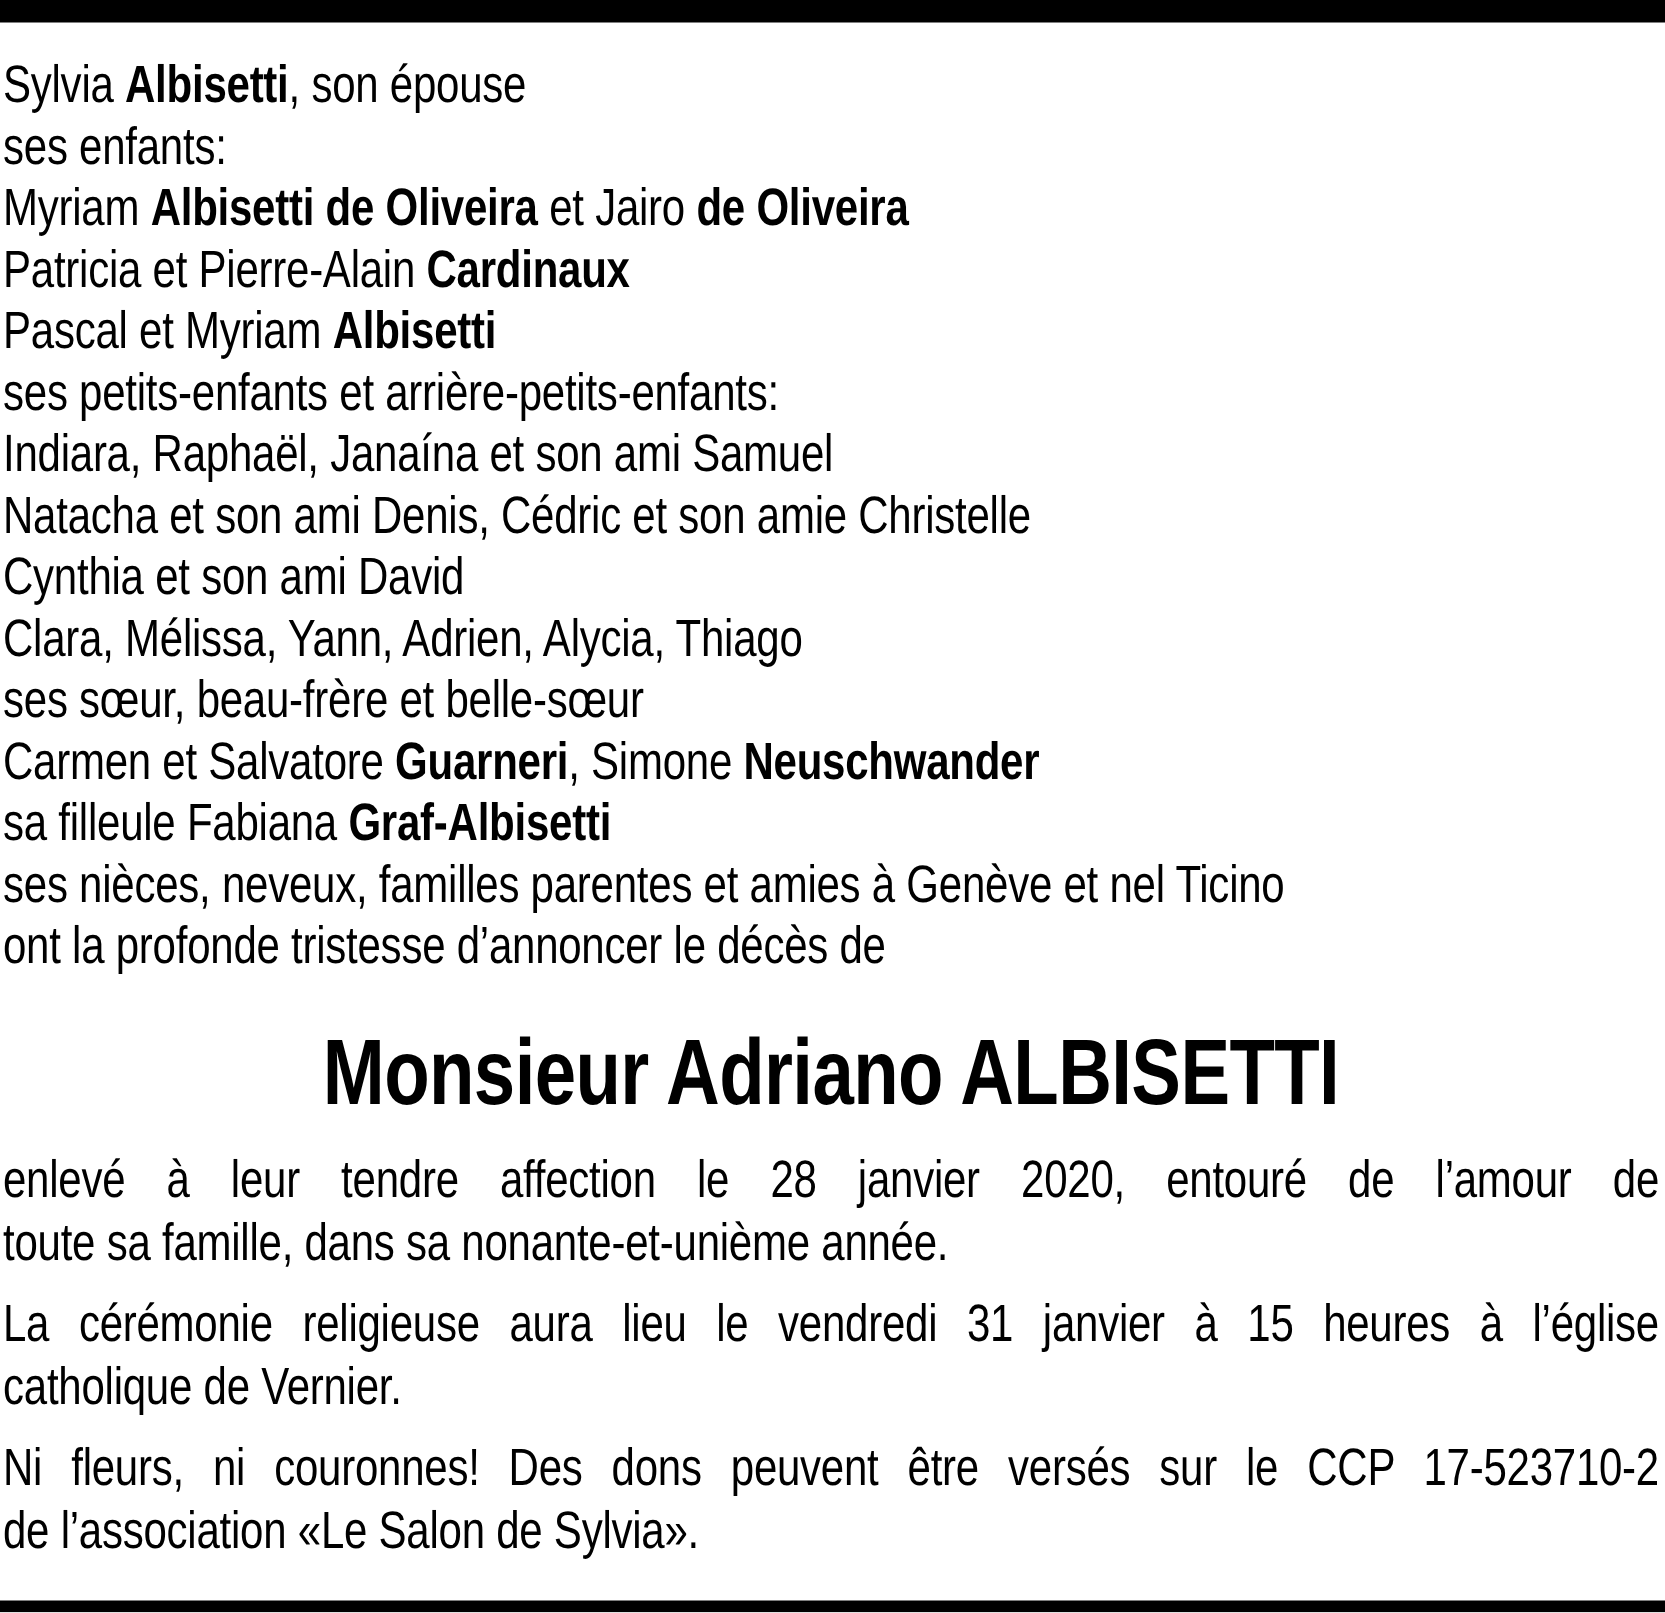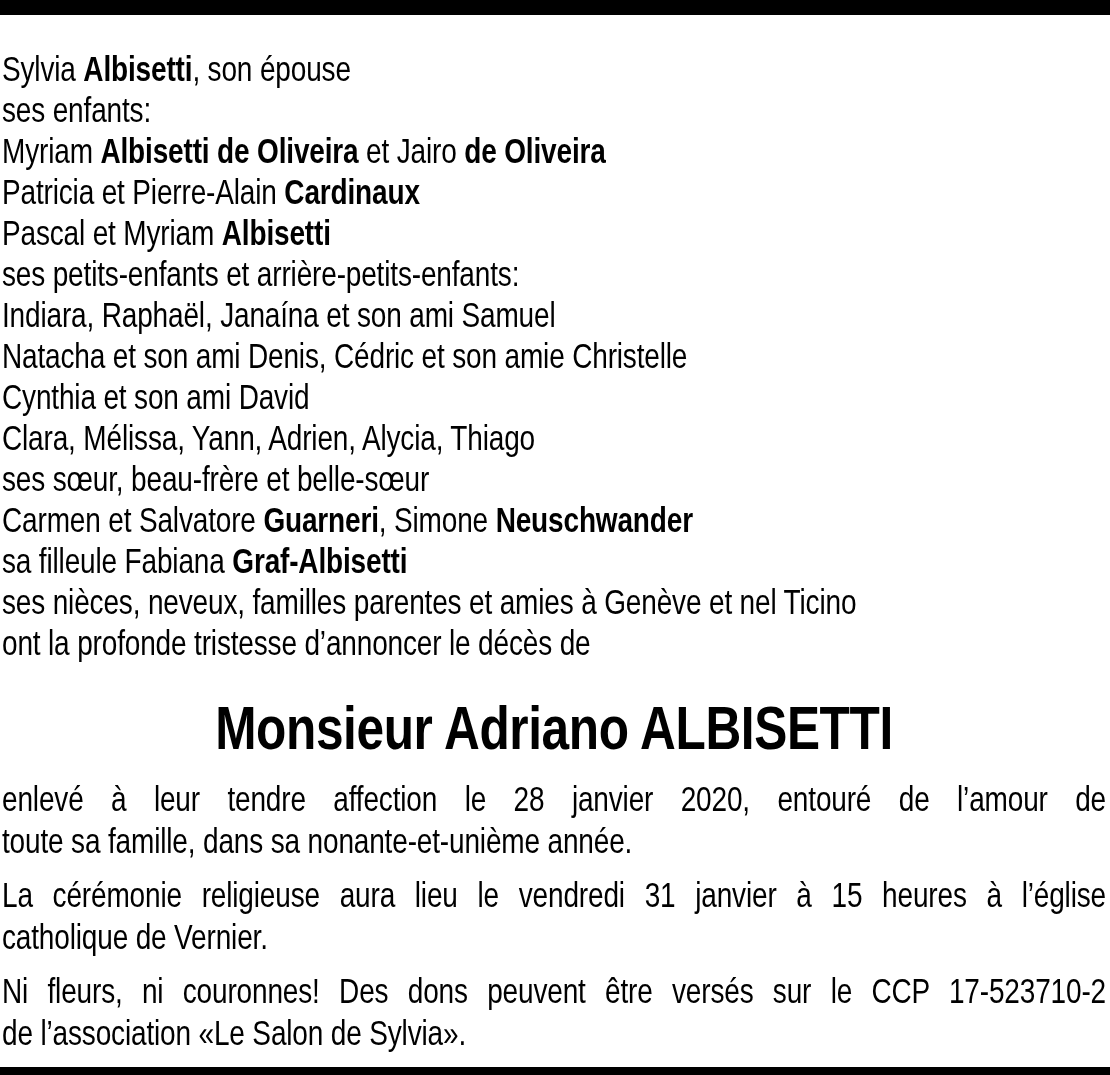--- a/index.html
+++ b/index.html
@@ -21,21 +21,21 @@
     left: 0;
     width: 1110px;
     background: #000000;
   }
   .rule.top { top: 0; height: 15px; }
   .rule.bottom { bottom: 0; height: 8px; }
 
   .content {
     position: absolute;
     left: 2px;
-    top: 48px;
+    top: 36px;
     width: 1104px;
   }
   
   .scale {
     width: 1380px;
     transform: scaleX(0.8);
     transform-origin: 0 0;
   }
 
   .fline {

